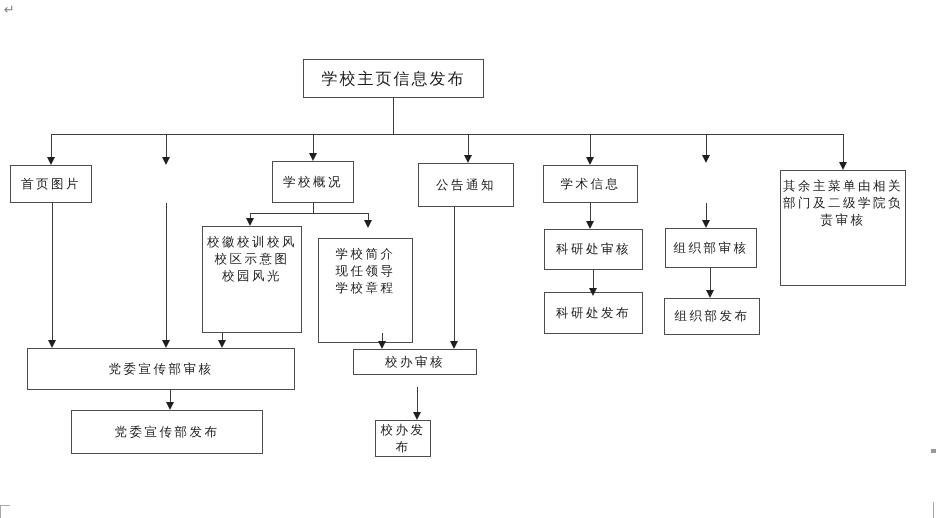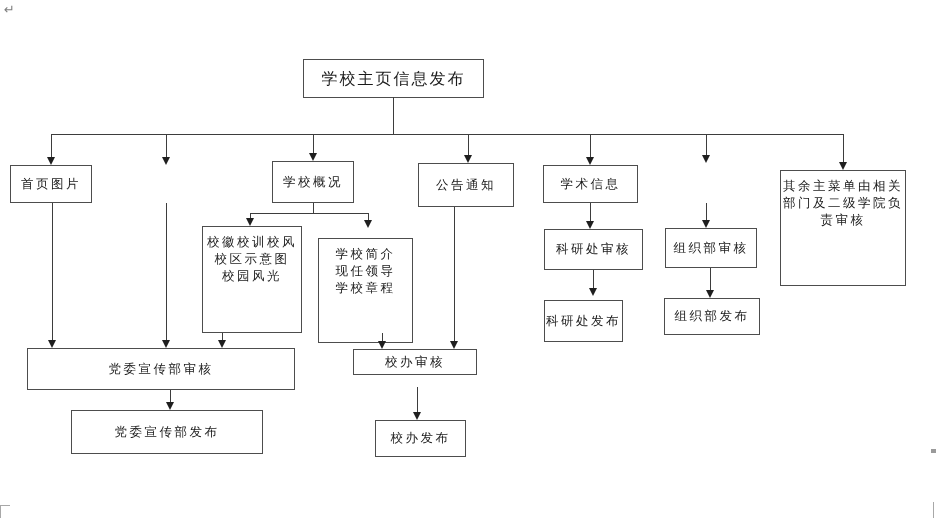--- a/index.html
+++ b/index.html
@@ -95,30 +95,30 @@
 责审核</div>
 
   <div class="node top-align" style="left:202px;top:226px;width:100px;height:107px;">校徽校训校风
 校区示意图
 校园风光</div>
   <div class="node top-align" style="left:318px;top:228px;width:95px;height:105px;margin-top:10px;">学校简介
 现任领导
 学校章程</div>
 
   <div class="node" style="left:544px;top:229px;width:99px;height:41px;">科研处审核</div>
-  <div class="node" style="left:544px;top:300px;width:79px;height:42px;">科研处发布</div>
+  <div class="node" style="left:544px;top:292px;width:99px;height:42px;">科研处发布</div>
 
   <div class="node" style="left:665px;top:228px;width:92px;height:40px;">组织部审核</div>
   <div class="node" style="left:664px;top:298px;width:96px;height:37px;">组织部发布</div>
 
   <div class="node" style="left:27px;top:348px;width:268px;height:42px;">党委宣传部审核</div>
   <div class="node" style="left:71px;top:410px;width:192px;height:44px;">党委宣传部发布</div>
 
   <div class="node" style="left:353px;top:349px;width:124px;height:26px;">校办审核</div>
-  <div class="node" style="left:375px;top:420px;width:91px;height:37px;">校办发布</div>
+  <div class="node" style="left:375px;top:420px;width:56px;height:37px;">校办发布</div>
 
   <div class="line vline" style="left:393px;top:97px;height:37px;"></div>
   <div class="line hline" style="left:51px;top:134px;width:793px;"></div>
 
   <div class="line vline" style="left:51px;top:134px;height:23px;"></div>
   <div class="arrow" style="left:47px;top:157px;"></div>
 
   <div class="line vline" style="left:166px;top:134px;height:23px;"></div>
   <div class="arrow" style="left:162px;top:157px;"></div>
 

